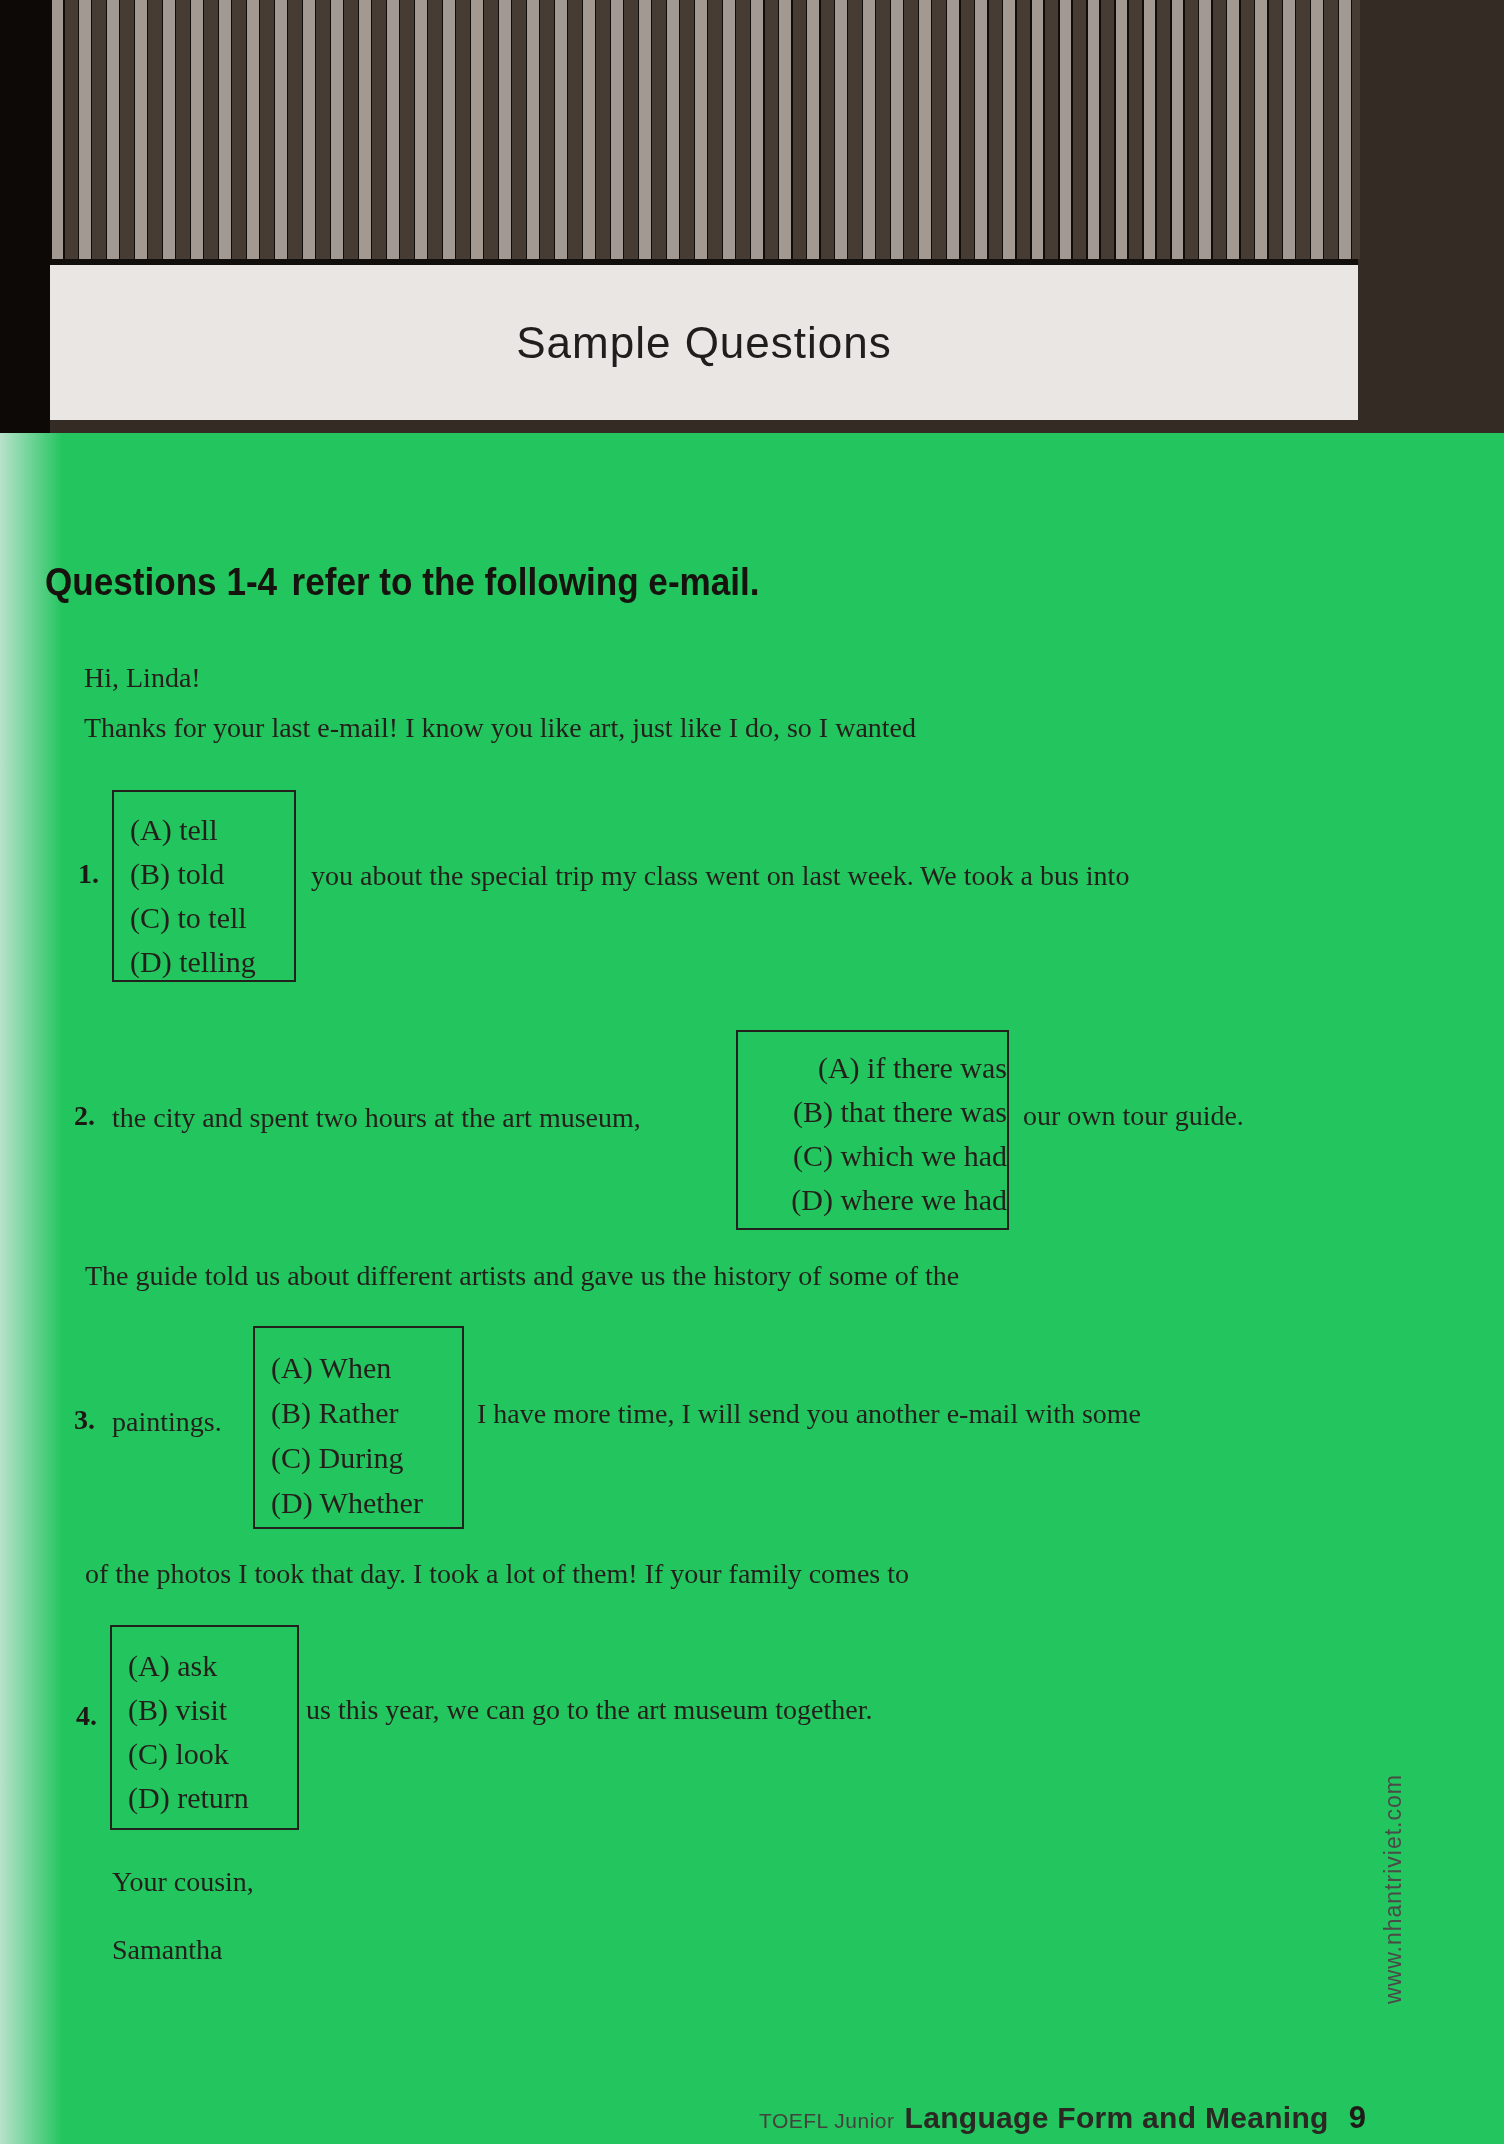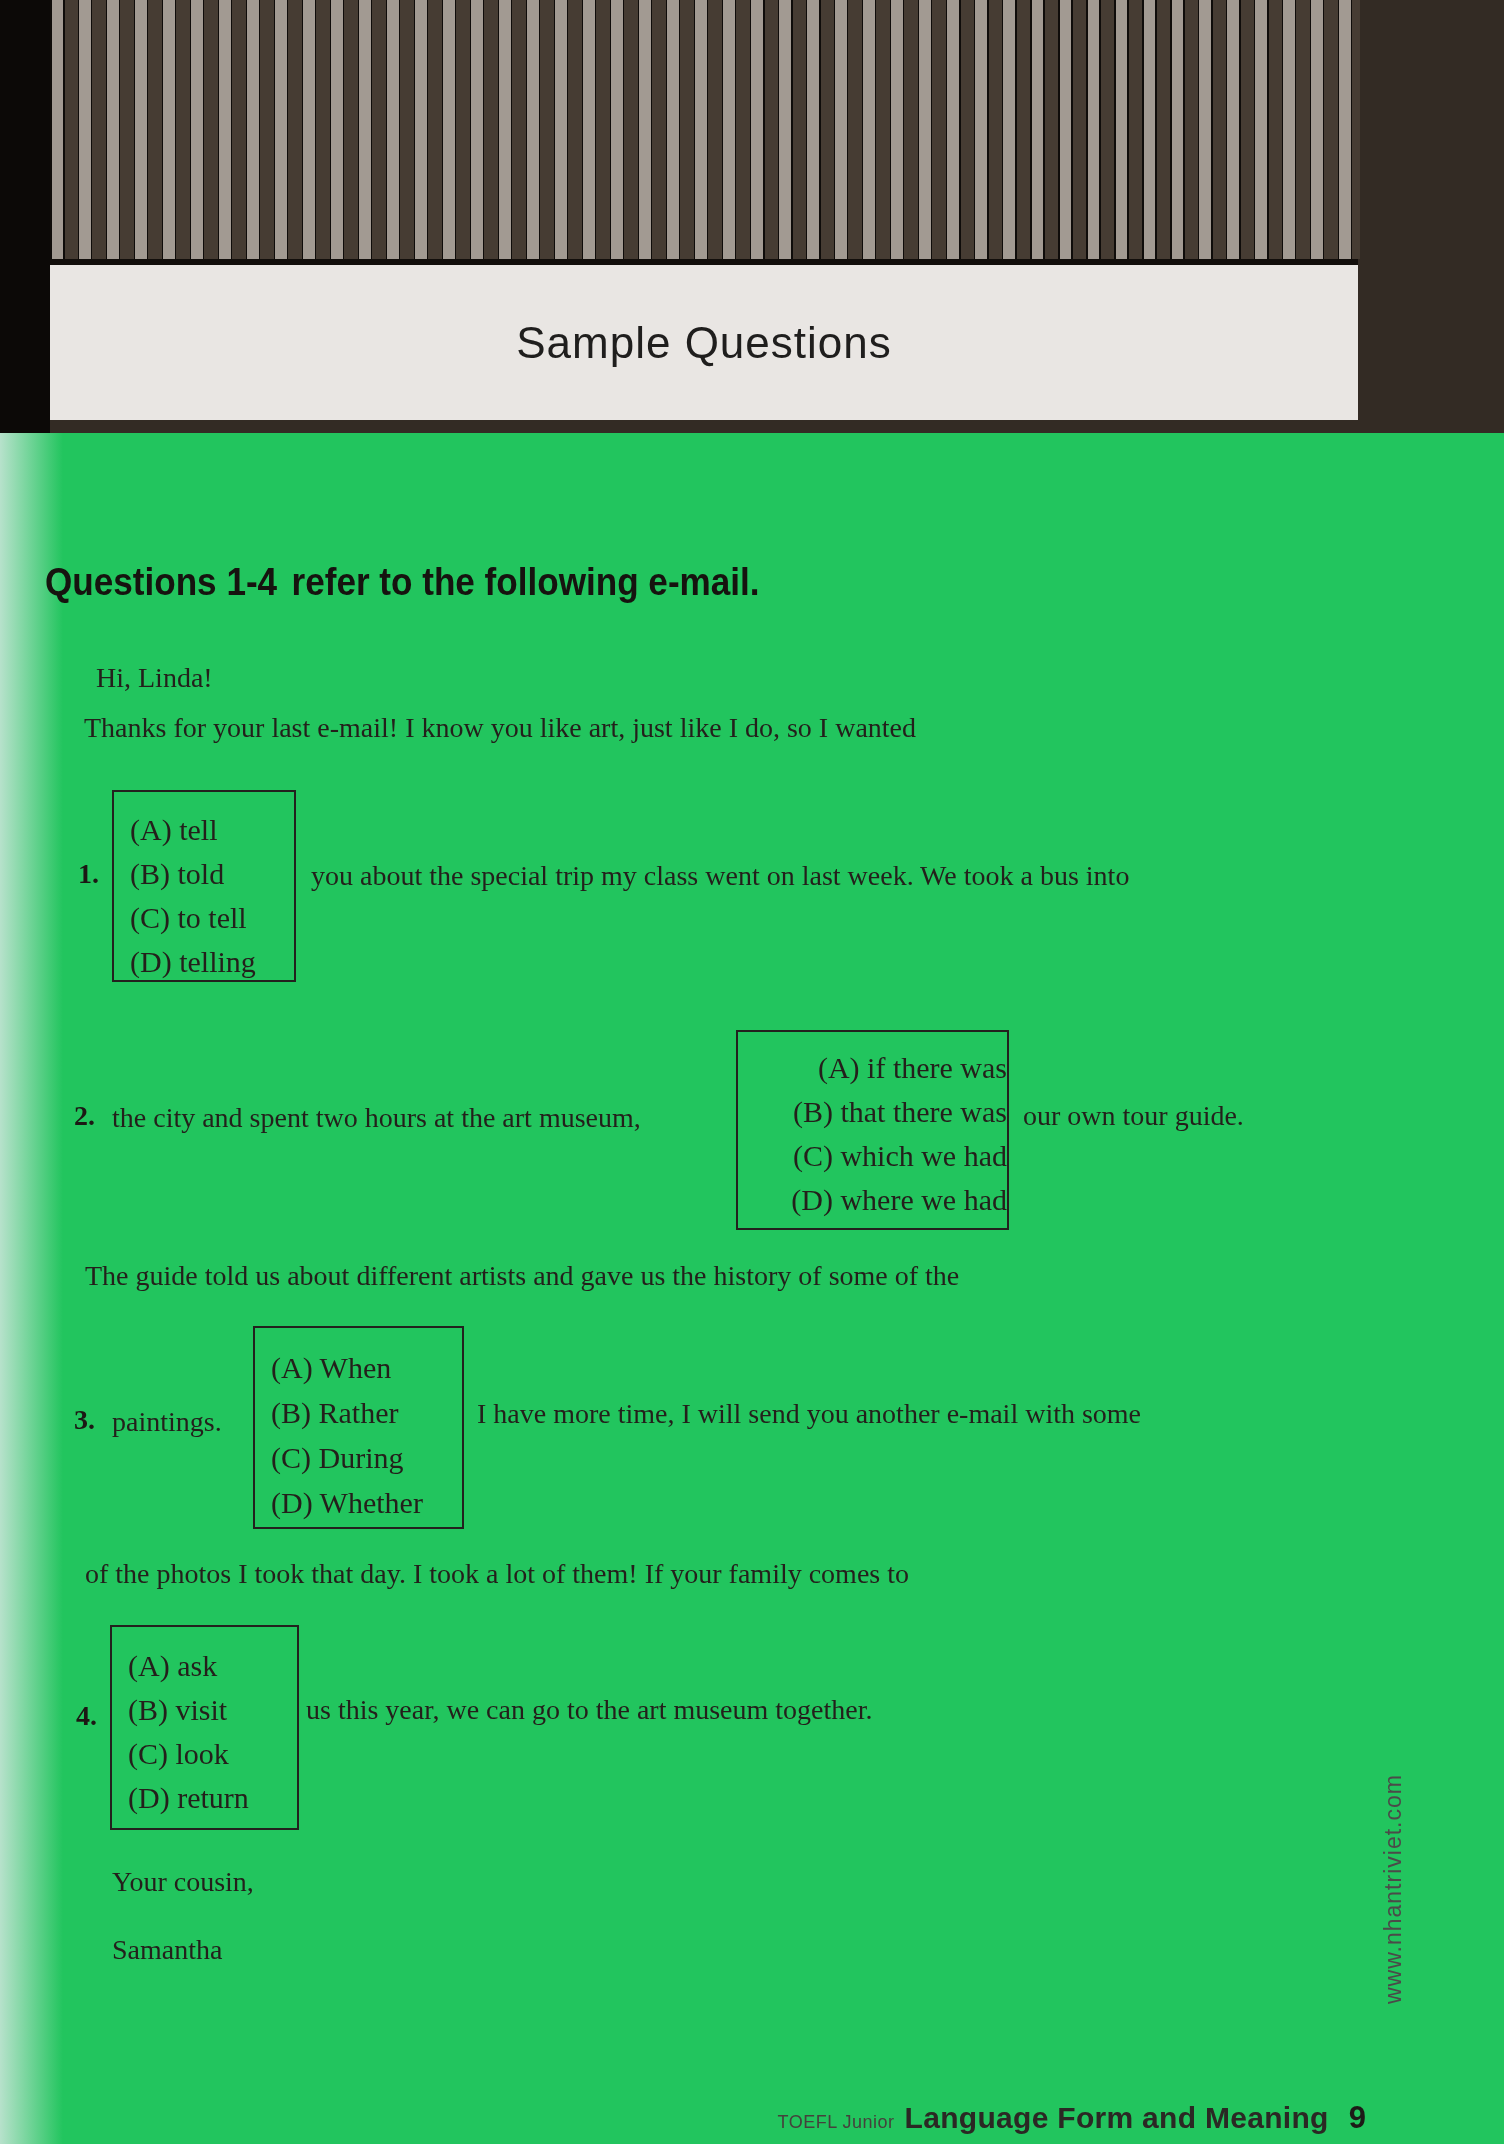--- a/index.html
+++ b/index.html
@@ -74,21 +74,21 @@
     font-family:"Liberation Sans","DejaVu Sans",sans-serif;
     font-size:23px; color:#4b4a49; letter-spacing:1px; white-space:nowrap;
   }
 
   
   .footer {
     position:absolute; left:0; top:2064px; width:1366px;
     display:flex; justify-content:flex-end; align-items:baseline; gap:10px;
     font-family:"Liberation Sans","DejaVu Sans",sans-serif;
   }
-  .footer-book    { font-size:18px; font-weight:400; color:#45413c; letter-spacing:.5px; }
+  .footer-book    { font-size:21px; font-weight:400; color:#45413c; letter-spacing:.5px; }
   .footer-section { font-size:30px; font-weight:700; color:#2b2824; letter-spacing:.3px;margin-top:37px; }
   .footer-page    { font-size:31px; font-weight:700; color:#1d1a17; margin-left:10px; }
 </style>
 </head>
 <body>
 
 <div class="page">
 
   <div class="banner">
     <div class="banner-left"></div>
@@ -97,21 +97,21 @@
       <span class="banner-title">Sample Questions</span>
     </div>
   </div>
 
   <div class="scan-edge"></div>
 
   <div class="heading">
     <span>Questions 1-4</span><span class="rest">refer to the following e-mail.</span>
   </div>
 
-  <div class="serif-line" style="left:84px; top:662px;margin-left:12px;">Hi, Linda!</div>
+  <div class="serif-line" style="left:84px; top:662px;">Hi, Linda!</div>
   <div class="serif-line" style="left:84px; top:712px;">Thanks for your last e-mail! I know you like art, just like I do, so I wanted</div>
 
   <div class="qnum" style="left:78px; top:858px;">1.</div>
   <div class="choice-box box-1">
     <div class="option">(A) tell</div>
     <div class="option">(B) told</div>
     <div class="option">(C) to tell</div>
     <div class="option">(D) telling</div>
   </div>
   <div class="serif-line" style="left:311px; top:860px;">you about the special trip my class went on last week. We took a bus into</div>

